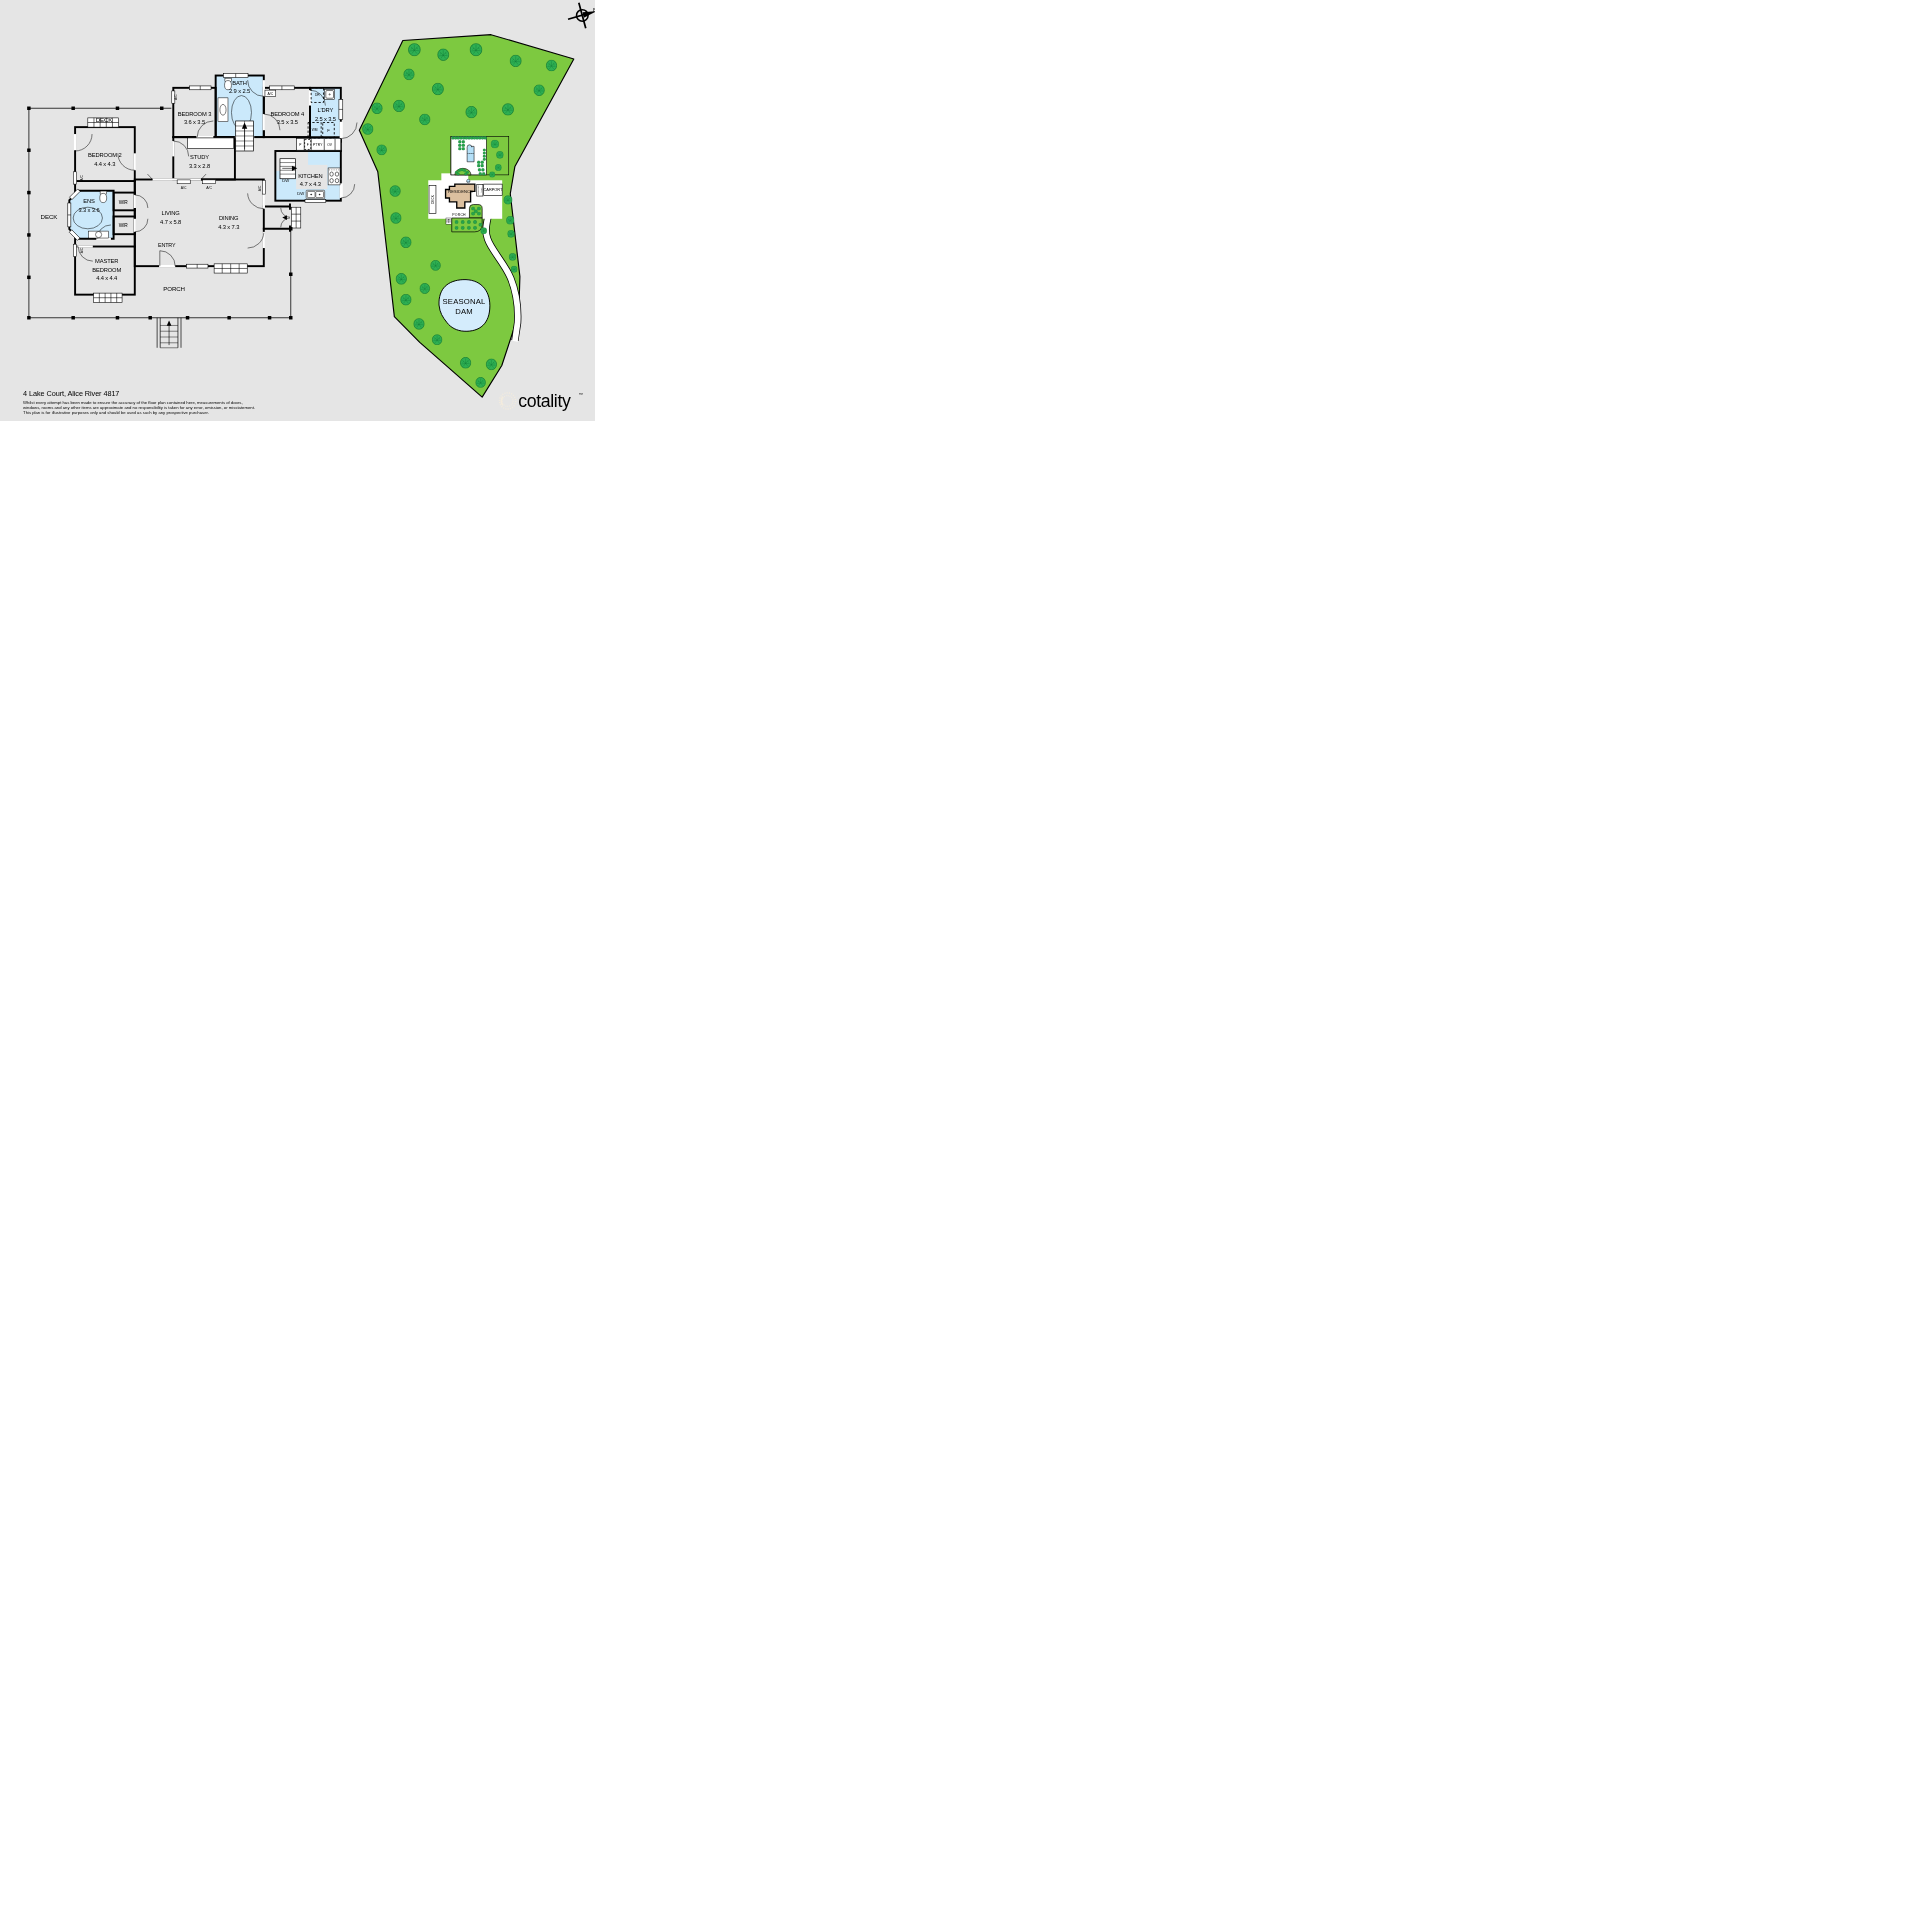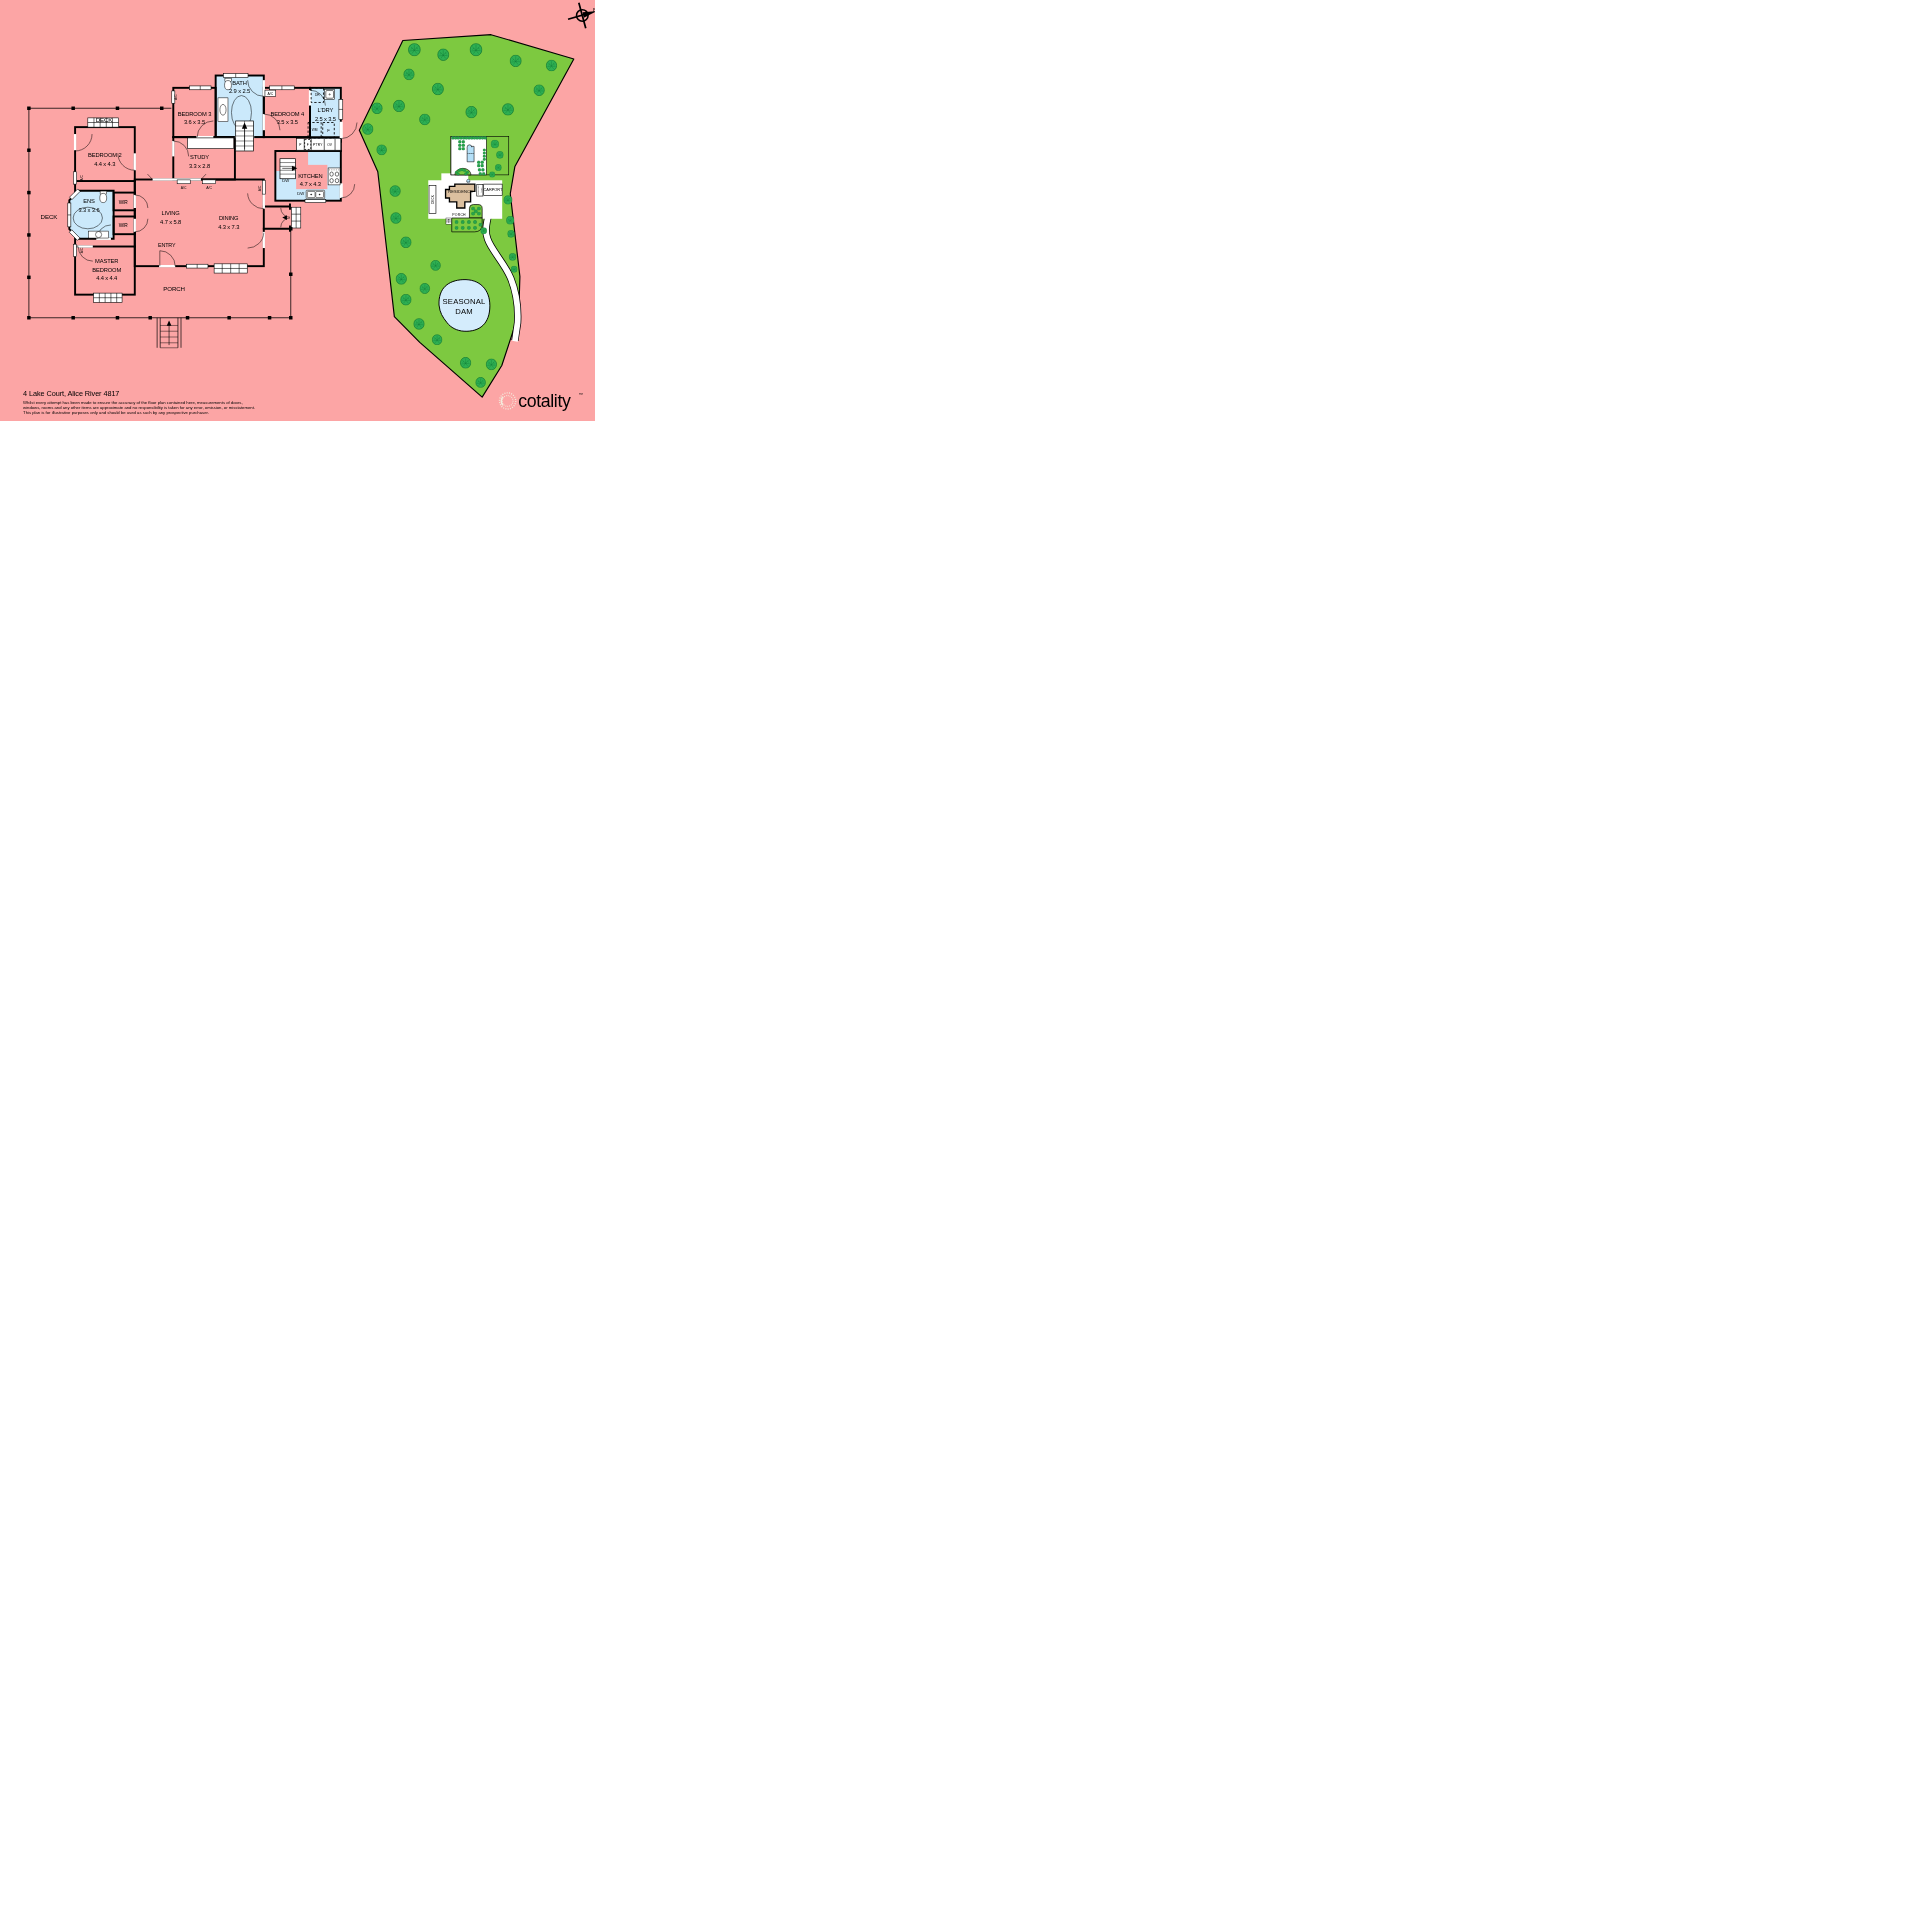--- a/index.html
+++ b/index.html
@@ -1,16 +1,16 @@
 <!DOCTYPE html>
 <html style="font-size:6.2px"><head>
 <meta charset="utf-8">
 <style>
   html,body{margin:0;padding:0;background:#fff;}
-  .page{position:relative;width:595px;height:421px;background:#fca5a5;overflow:hidden;
+  .page{position:relative;width:595px;height:421px;background:#e5e5e5;overflow:hidden;
         font-family:"Liberation Sans",sans-serif;}
   svg{display:block;}
   text{fill:#000;font-family:"Liberation Sans",sans-serif;}
   .rm{font-size:15px;letter-spacing:-.3px;text-anchor:middle;}
   .sm{font-size:9px;text-anchor:middle;}
   .xs{font-size:8.5px;text-anchor:middle;}
   .site-big{font-size:20px;letter-spacing:.5px;text-anchor:middle;}
   .addr{font-size:19px;letter-spacing:-.2px;}
   .disc{font-size:11px;}
   .logo-t{font-size:46px;letter-spacing:-1px;}

